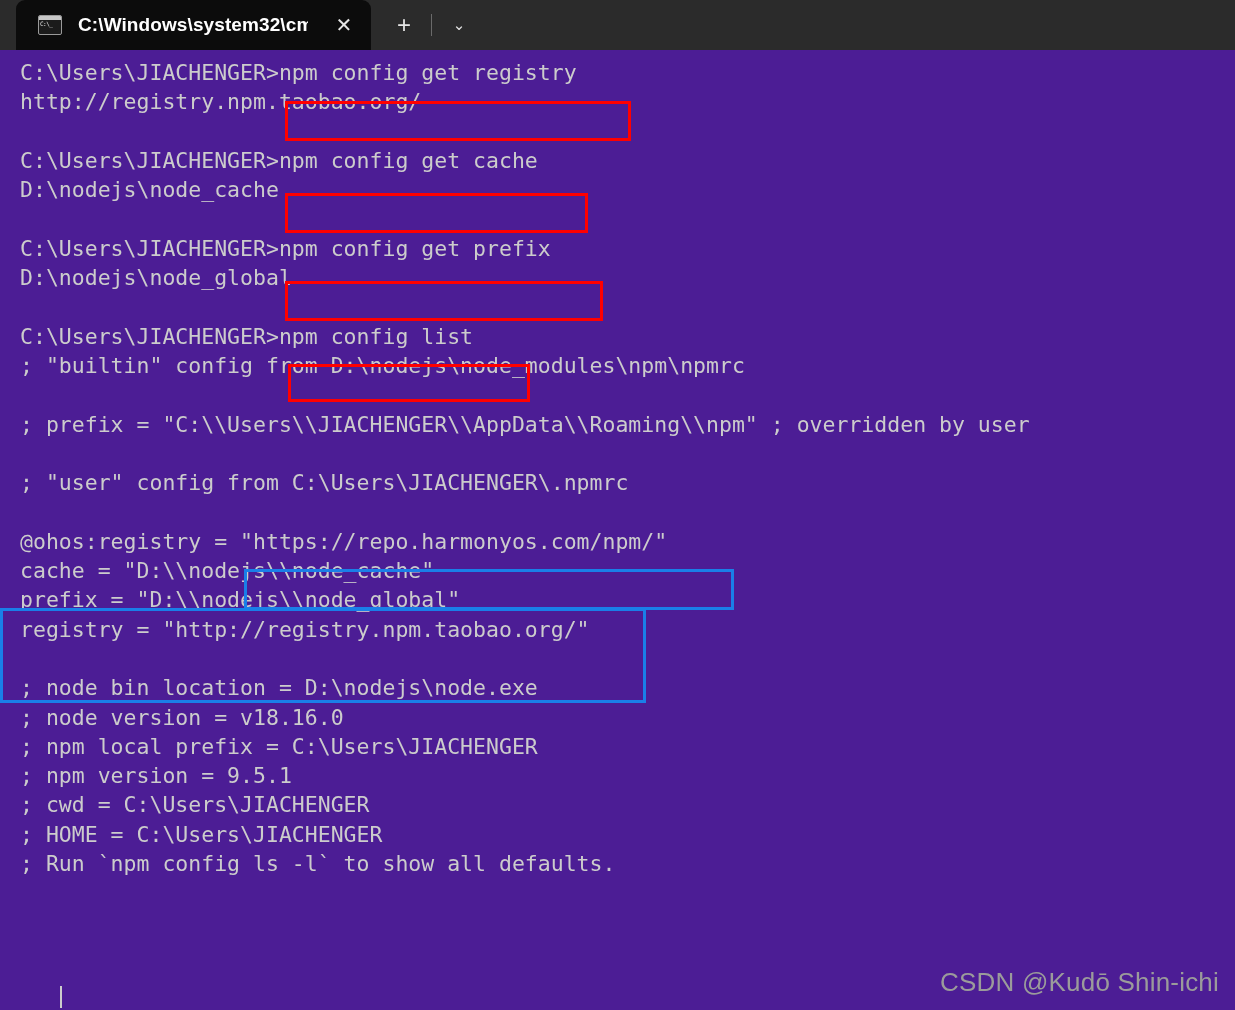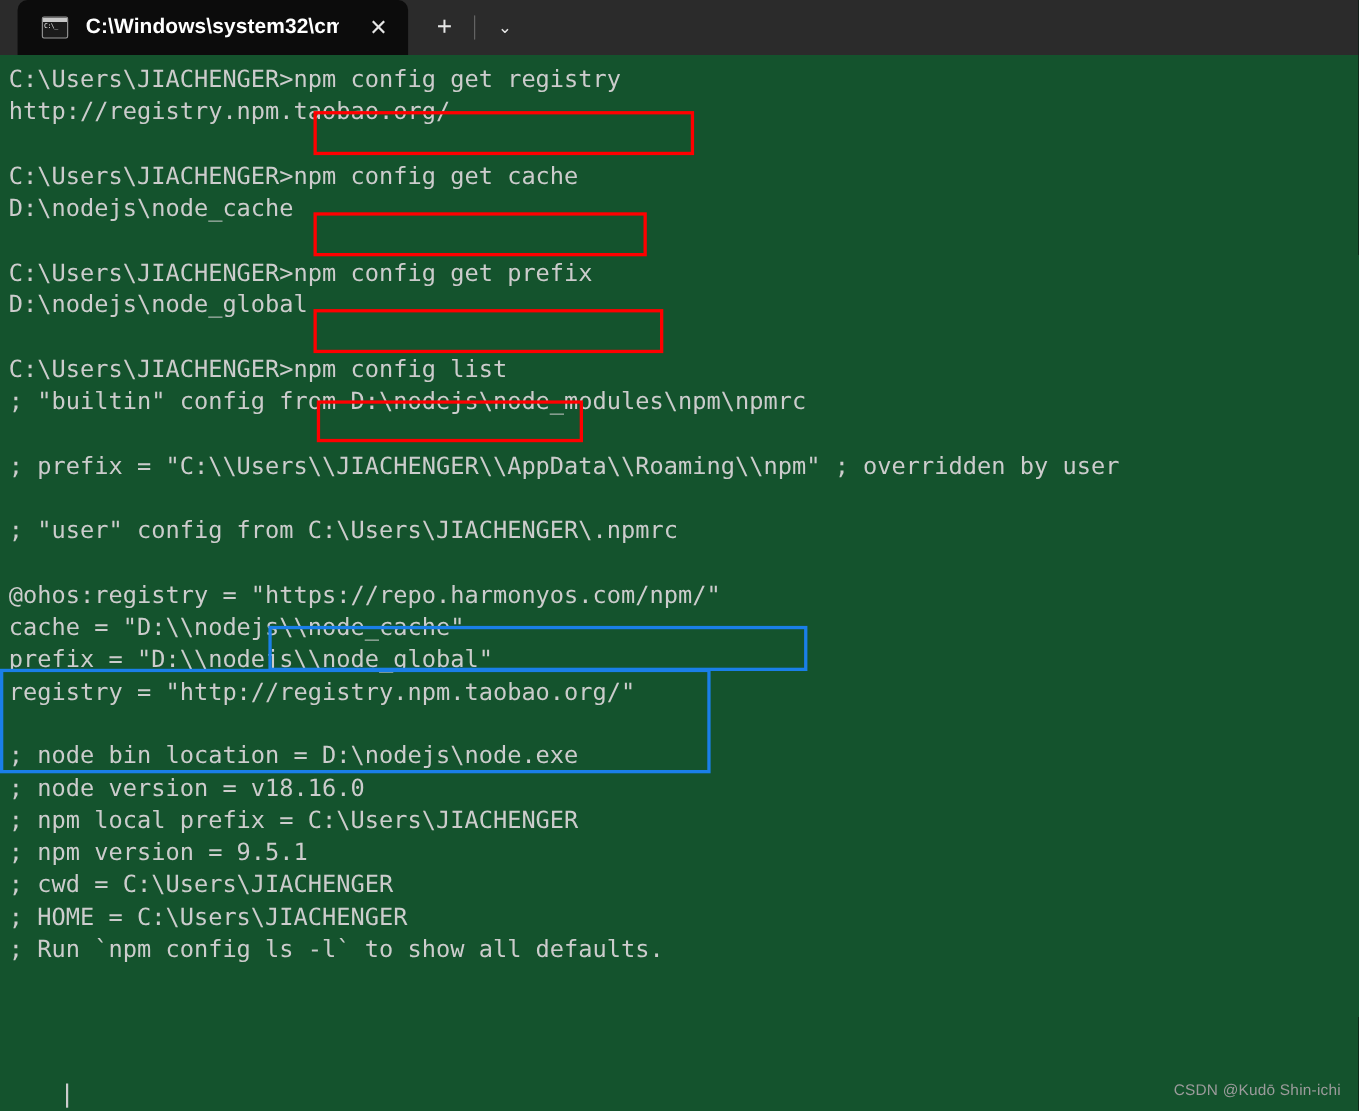--- a/index.html
+++ b/index.html
@@ -114,23 +114,23 @@
     background: #6a6a6a;
     margin: 0 8px;
   }
   .tb-btn.chev { font-size: 15px; }
 
   
   .term {
     position: relative;
     width: 1235px;
     height: 960px;
-    background: #14532d;
-    box-sizing: border-box;
-    padding: 8px 0 0 8px;
+    background: #4c1d95;
+    box-sizing: border-box;
+    padding: 8px 0 0 20px;
     overflow: hidden;
   }
   .lines {
     position: relative;
     font-family: "DejaVu Sans Mono", monospace;
     font-size: 21.5px;
     line-height: 29.3px;
     color: #cccccc;
     white-space: pre;
     letter-spacing: 0px;
@@ -154,21 +154,21 @@
   .box.red   { border: 3px solid #ff0000; }
   .box.blue  { border: 3px solid #1a7fe8; }
 
   
   .watermark {
     position: absolute;
     right: 16px;
     bottom: 12px;
     color: #9b9b9b;
     font-family: "Liberation Sans", sans-serif;
-    font-size: 14px;
+    font-size: 26px;
     letter-spacing: 0.2px;
   }
 </style>
 </head>
 <body>
 
 <div class="tabbar">
   <div class="tab">
     <div class="tab-icon"></div>
     <div class="tab-title">C:\Windows\system32\cmd.e</div>

